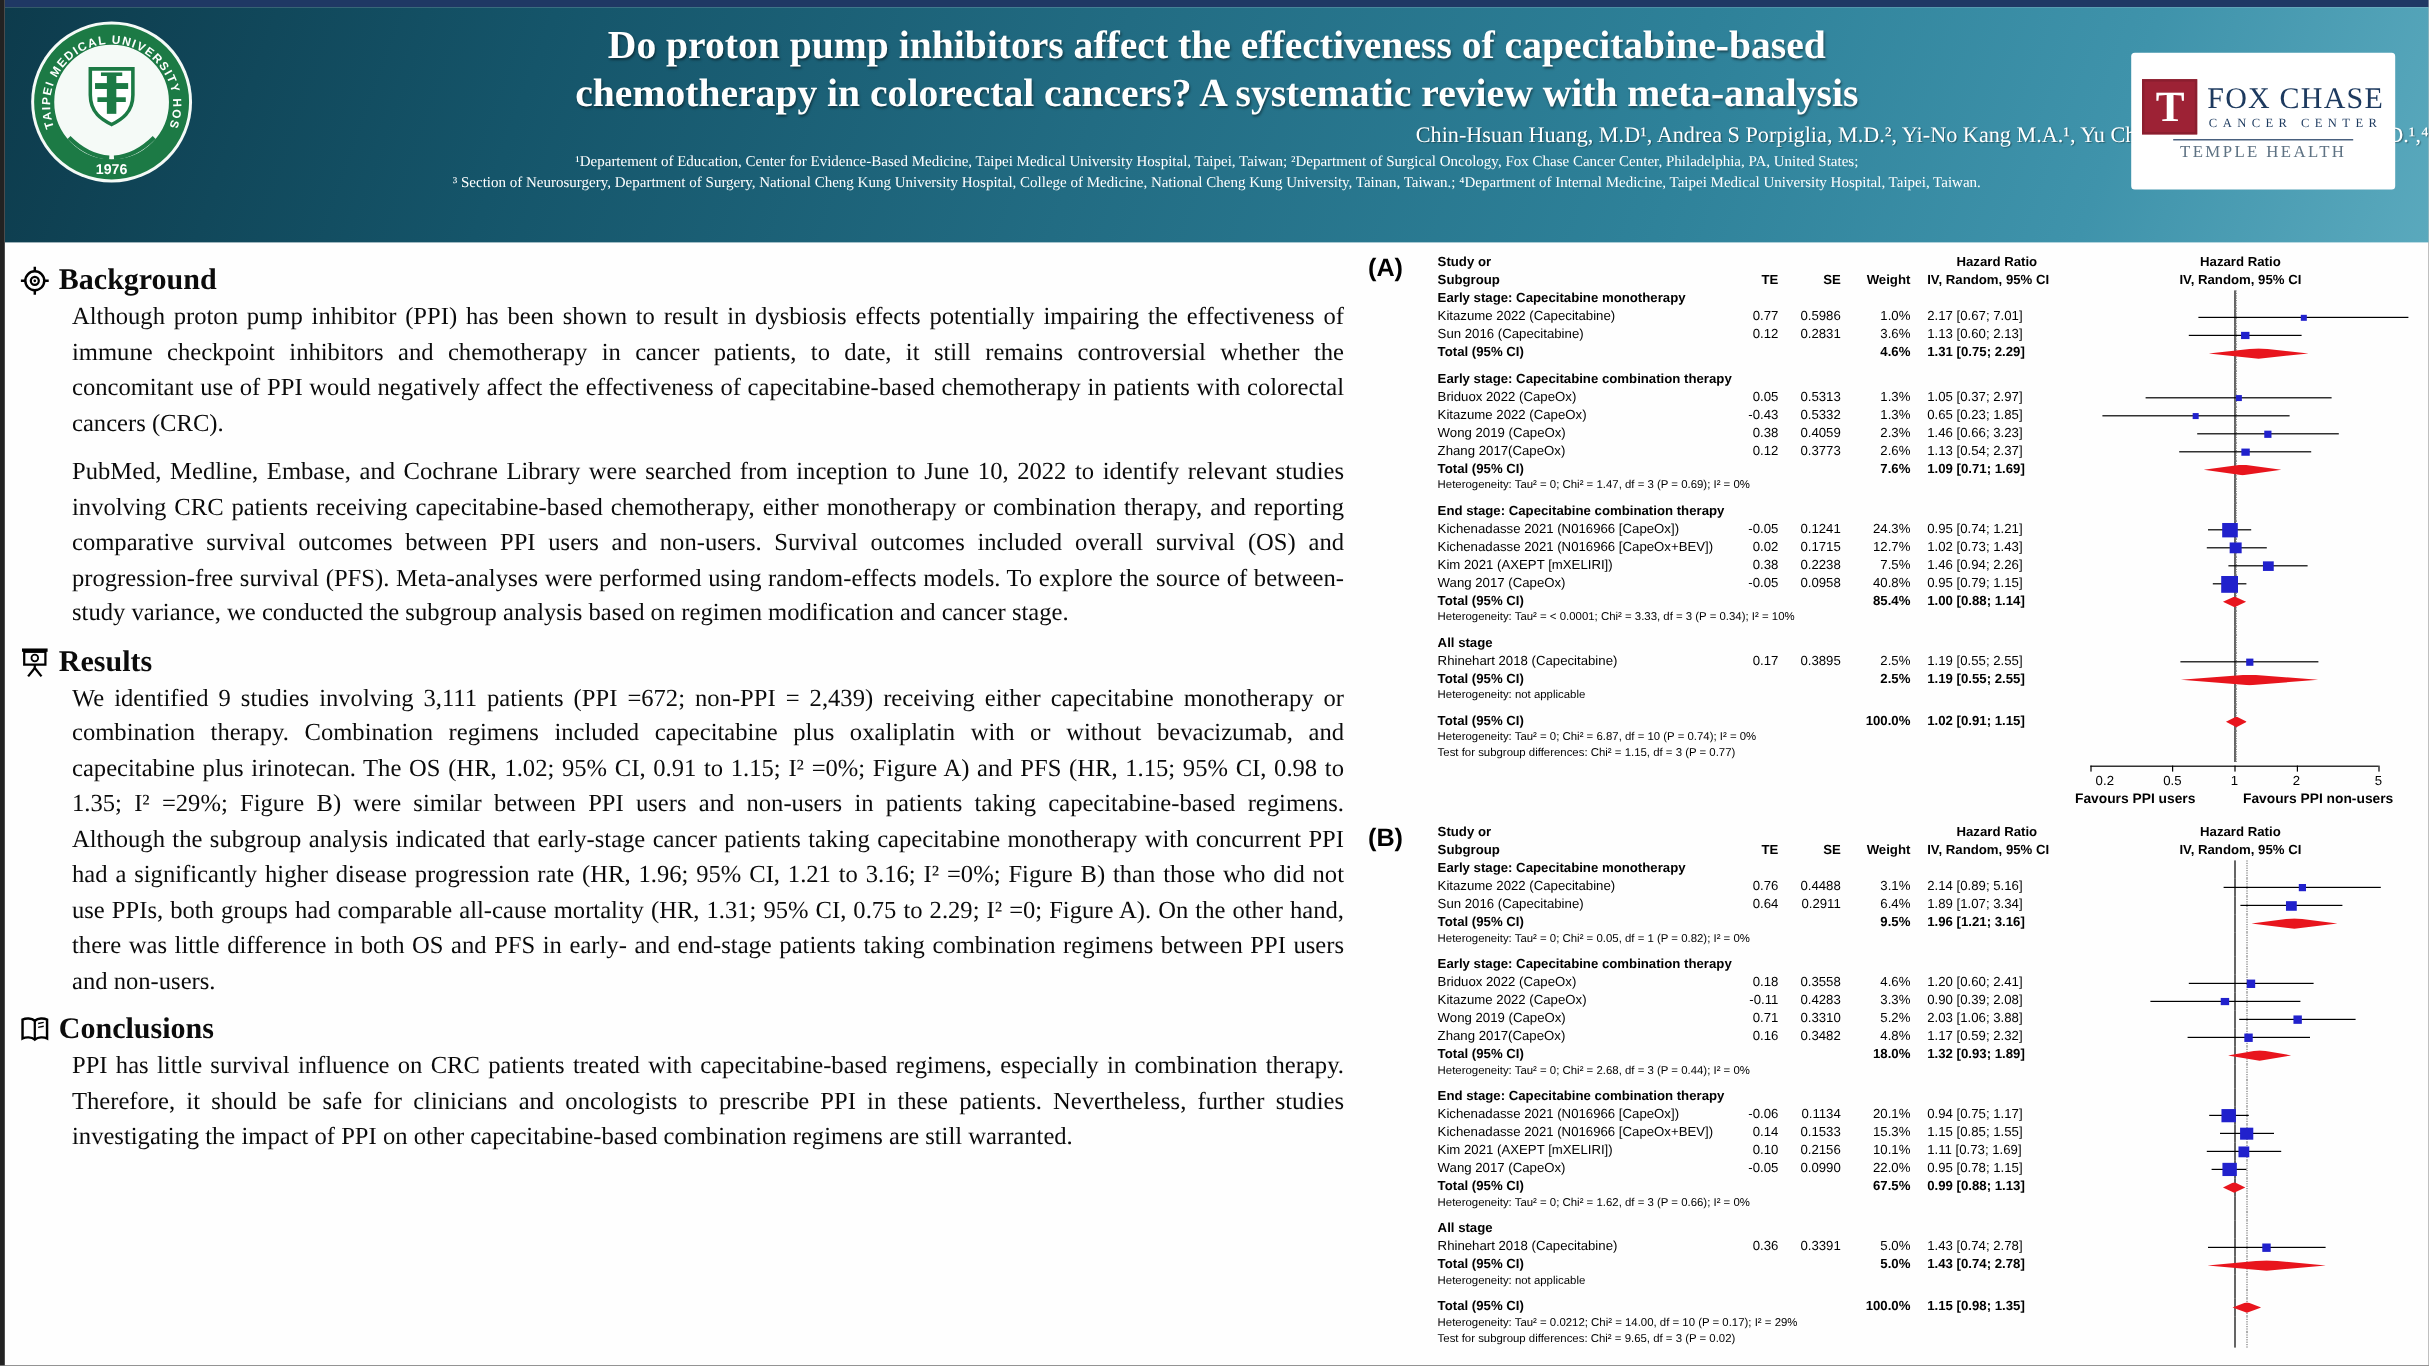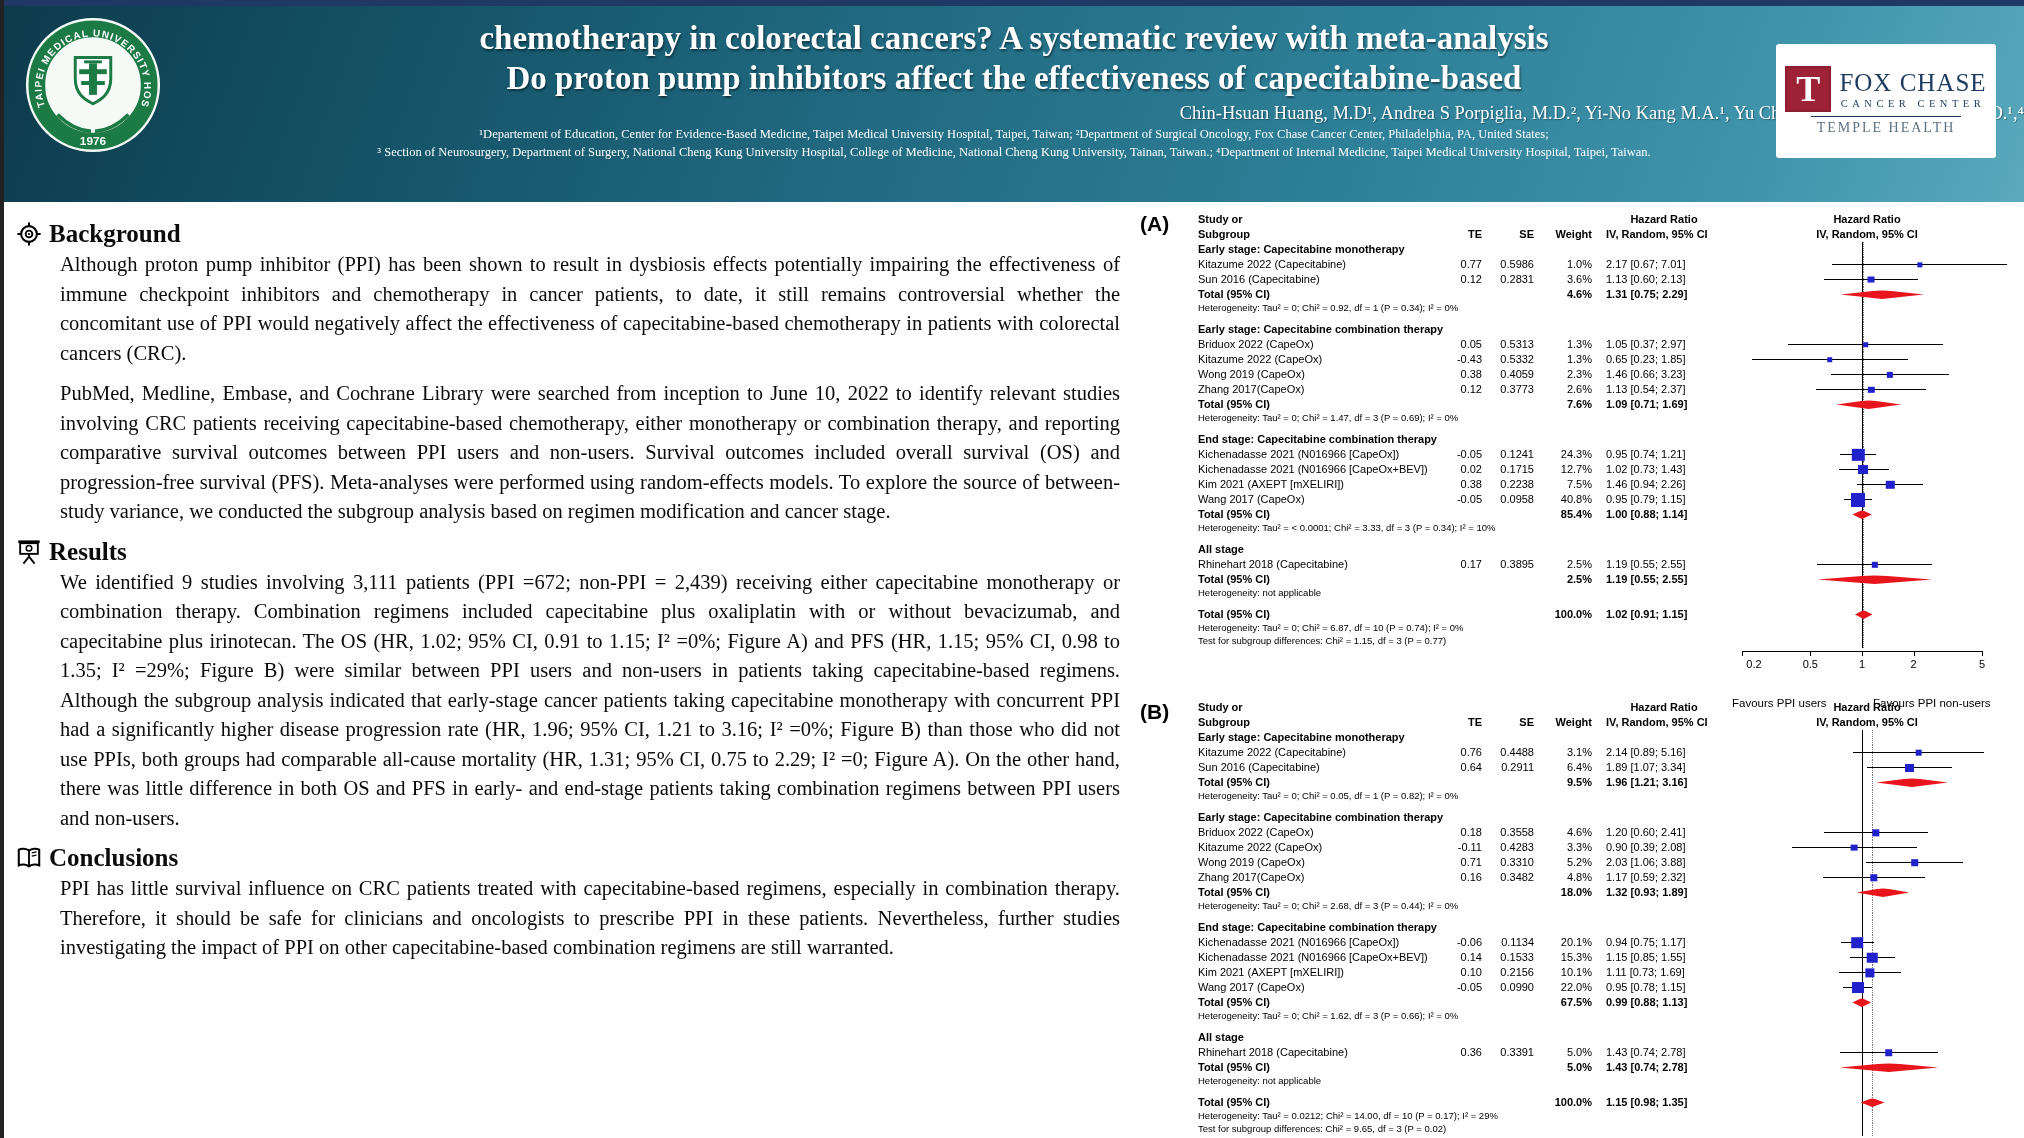--- a/index.html
+++ b/index.html
@@ -58,21 +58,21 @@
   .vsolid{position:absolute;top:0;bottom:0;width:1px;background:#000;}
   .vdot{position:absolute;top:0;bottom:0;width:0;border-left:1px dotted #777;}
   .ci{position:absolute;height:1px;background:#000;margin-top:-0.5px;top:50%;}
   .sq{position:absolute;background:#2121cc;top:50%;transform:translate(-50%,-50%);}
   .dia{position:absolute;top:50%;transform:translateY(-50%);height:9px;background:#e8151d;
        clip-path:polygon(0 50%,50% 0,100% 50%,50% 100%);}
   .axisrow{height:46px;position:relative;font-size:11px;}
   .axline{position:absolute;top:3px;height:1px;background:#000;}
   .tick{position:absolute;top:3px;width:1px;height:5px;background:#000;}
   .ticklab{position:absolute;top:10px;transform:translateX(-50%);}
-  .fav{position:absolute;top:25px;transform:translateX(-50%);font-weight:normal;font-size:11.5px;white-space:nowrap;margin-top:24px;}
+  .fav{position:absolute;top:25px;transform:translateX(-50%);font-weight:bold;font-size:11.5px;white-space:nowrap;}
 </style>
 </head>
 <body>
 
 <div class="poster">
   <div class="topbar"></div>
 
   <div class="header">
 
     <div class="tmu">
@@ -92,22 +92,22 @@
           <rect x="58" y="66" width="24" height="4"></rect>
           <rect x="61" y="45" width="18" height="3"></rect>
         </g>
         <path d="M34,100 q16,16 34,17" fill="none" stroke="#1c7a45" stroke-width="3.5"></path>
         <path d="M106,100 q-16,16 -34,17" fill="none" stroke="#1c7a45" stroke-width="3.5"></path>
         <text x="70" y="131" text-anchor="middle" font-family="Liberation Sans, sans-serif" font-size="12" font-weight="bold" fill="#ffffff">1976</text>
       </svg>
     </div>
 
     <div class="title">
+      <div>Do proton pump inhibitors affect the effectiveness of capecitabine-based</div>
       <div>chemotherapy in colorectal cancers? A systematic review with meta-analysis</div>
-      <div>Do proton pump inhibitors affect the effectiveness of capecitabine-based</div>
     </div>
     <div class="authors">Chin-Hsuan Huang, M.D¹, Andrea S Porpiglia, M.D.², Yi-No Kang M.A.¹, Yu Chang M.D.³, Kuan-Yu Chi M.D.¹,⁴</div>
     <div class="affil">¹Departement of Education, Center for Evidence-Based Medicine, Taipei Medical University Hospital, Taipei, Taiwan; ²Department of Surgical Oncology, Fox Chase Cancer Center, Philadelphia, PA, United States;</div>
     <div class="affil">³ Section of Neurosurgery, Department of Surgery, National Cheng Kung University Hospital, College of Medicine, National Cheng Kung University, Tainan, Taiwan.; ⁴Department of Internal Medicine, Taipei Medical University Hospital, Taipei, Taiwan.</div>
 
     <div class="fc-card">
       <div class="fc-inner">
         <div class="fc-top">
           <div class="fc-t">T</div>
           <div class="fc-name">
@@ -249,29 +249,20 @@
               <span class="c-se"></span>
               <span class="c-w" style="font-weight: bold;">4.6%</span>
               <span class="c-hr" style="font-weight: bold;">1.31 [0.75; 2.29]</span>
             </div>
             <div class="pcell">
               <div class="vsolid" style="left: 140px;"></div>
               <div class="vdot" style="left: 141.476px;"></div>
               <div class="dia" style="left: 118.55px; width: 83.2266px;"></div>
             </div>
           </div>
-          <div class="frow r-het">
-            <div class="fleft">
-              <span class="c-het">Heterogeneity: Tau² = 0; Chi² = 0.92, df = 1 (P = 0.34); I² = 0%</span>
-            </div>
-            <div class="pcell">
-              <div class="vsolid" style="left: 140px;"></div>
-              <div class="vdot" style="left: 141.476px;"></div>
-            </div>
-          </div>
           <div class="frow r-spacer">
             <div class="fleft"></div>
             <div class="pcell">
               <div class="vsolid" style="left: 140px;"></div>
               <div class="vdot" style="left: 141.476px;"></div>
             </div>
           </div>
           <div class="frow r-label">
             <div class="fleft">
               <span class="c-label">Early stage: Capecitabine combination therapy</span>

